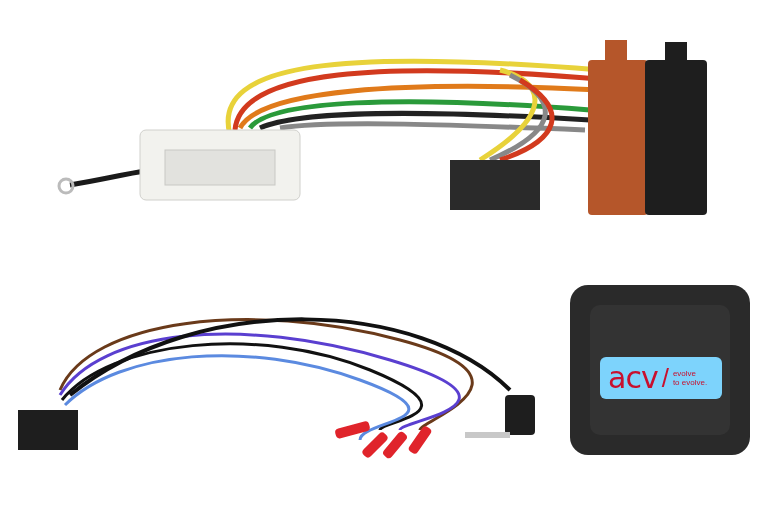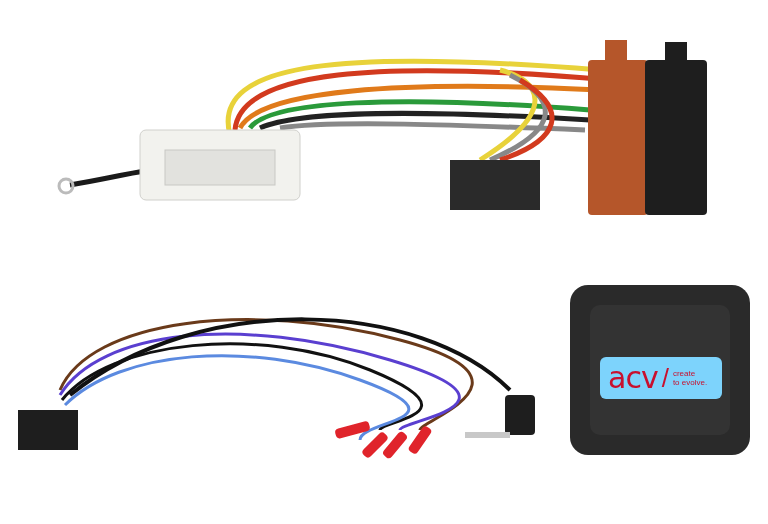--- a/index.html
+++ b/index.html
@@ -57,16 +57,16 @@
   <rect x="465" y="432" width="45" height="6" fill="#c8c8c8"></rect>
 
   <rect x="570" y="285" width="180" height="170" rx="18" fill="#2a2a2a"></rect>
   <rect x="590" y="305" width="140" height="130" rx="10" fill="#333"></rect>
 </svg>
 
 <div class="logo">
   <span class="brand">acv</span>
   <span class="slash">/</span>
   <span class="tag">
-    <span>create</span><br>
+    <span>evolve</span><br>
     <span>to evolve.</span>
   </span>
 </div>
 
 </body></html>

